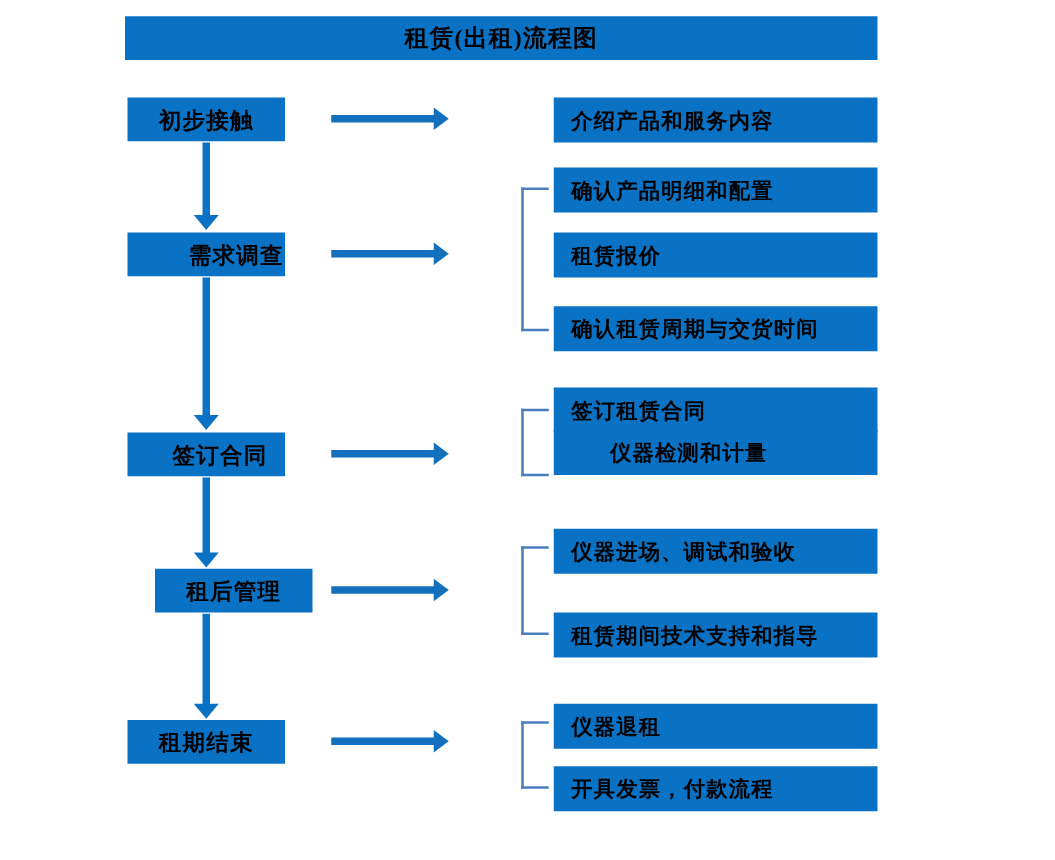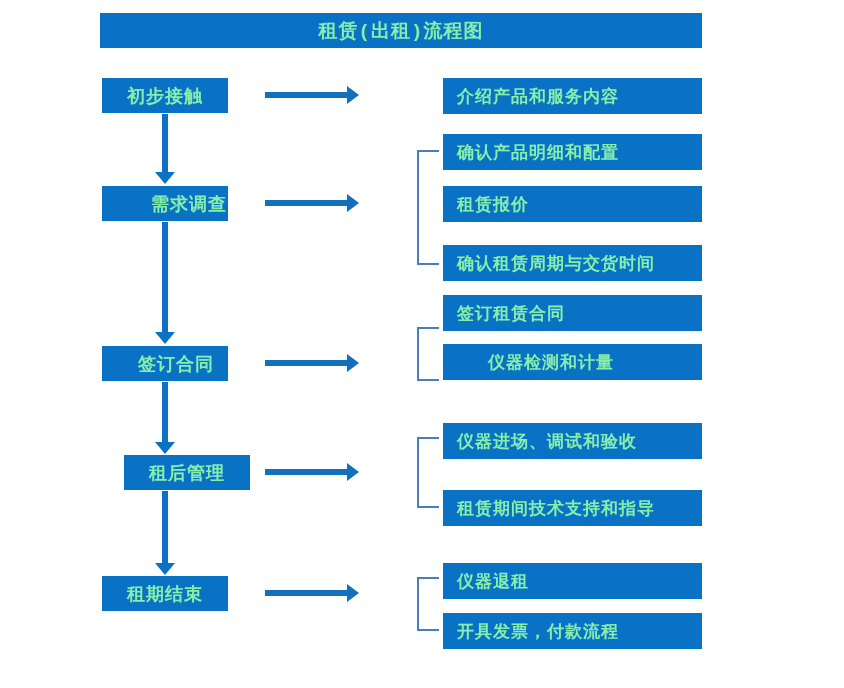--- a/index.html
+++ b/index.html
@@ -9,28 +9,27 @@
     background:#ffffff;
     font-family:"Liberation Serif","DejaVu Serif",serif;
     overflow:hidden;
   }
   #canvas{position:relative;width:844px;height:688px;}
 
   
   .box{
     position:absolute;
     background:#0a72c4;
-    color:#86efac;
+    color:#000000;
     font-weight:700;
     display:flex;
     align-items:center;
     box-sizing:border-box;
     letter-spacing:1px;
     white-space:nowrap;
-    font-family:Liberation Mono, monospace;
   }
 
   
   .title-bar{
     left:100px;top:13px;width:602px;height:35px;
     justify-content:center;
     font-size:19px;
   }
 
   
@@ -49,21 +48,21 @@
   .detail{
     left:443px;width:259px;height:36px;
     padding-left:14px;
     font-size:17px;
     text-align:center;
   }
   .detail.d1{top:78px;}
   .detail.d2{top:134px;}
   .detail.d3{top:186px;}
   .detail.d4{top:245px;}
-  .detail.d5{top:295px;}
+  .detail.d5{top:310px;}
   .detail.d6{top:344px;padding-left:45px;}
   .detail.d7{top:423px;}
   .detail.d8{top:490px;}
   .detail.d9{top:563px;}
   .detail.d10{top:613px;}
 
   
   .v-arrow{position:absolute;width:20px;}
   .v-arrow .shaft{
     position:absolute;left:7px;top:0;width:6px;height:calc(100% - 11px);

